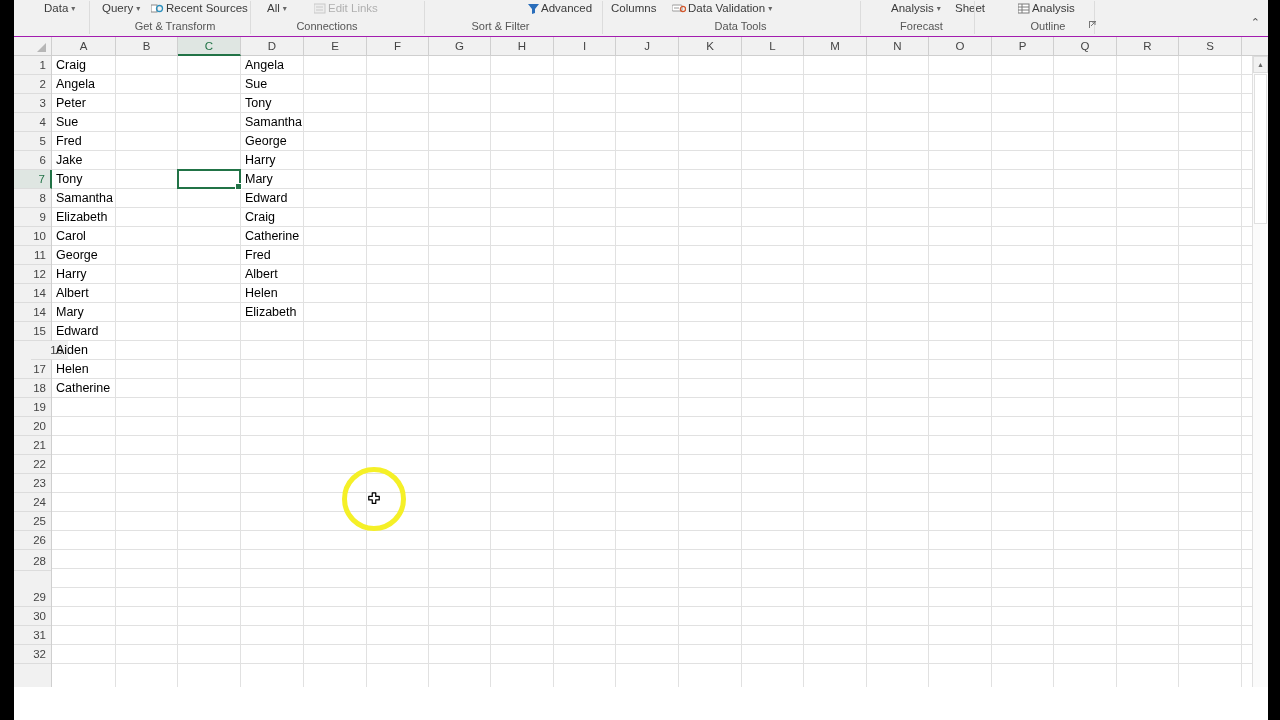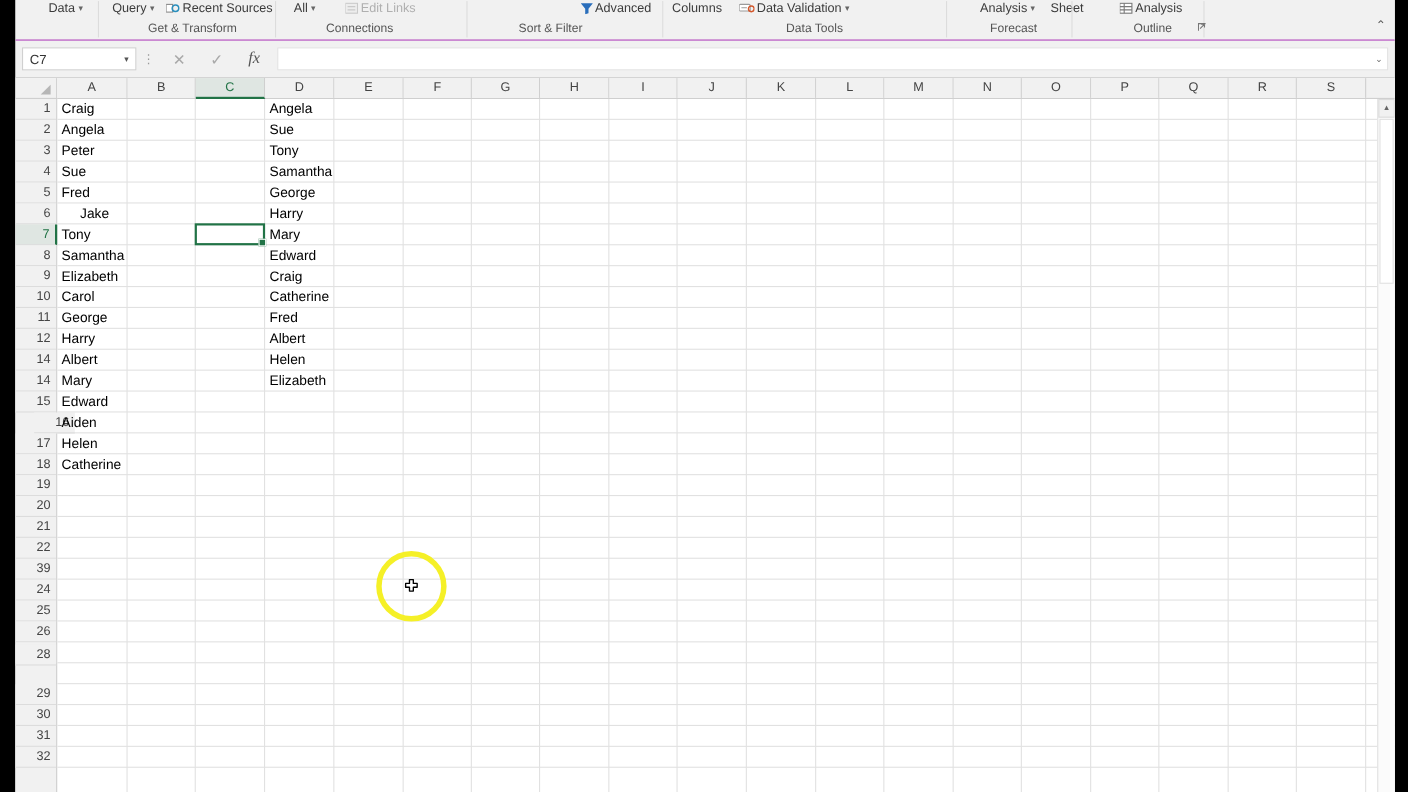--- a/index.html
+++ b/index.html
@@ -110,36 +110,20 @@
         <div class="grp-sep" style="left: 960px;"></div>
         <div class="grp-sep" style="left: 1080px;"></div>
         <div class="dlg-launch" style="left: 1075px;"><svg width="8" height="8" viewBox="0 0 8 8">
             <path d="M0 0h7v1H1v6H0z" fill="#777"></path>
             <path d="M2 5l4-4M6 1v3M6 1H3" stroke="#777" fill="none"></path>
           </svg></div>
       </div>
     <div class="ribbon-collapse">⌃</div>
   </div>
 
-  <div class="fbar">
-    <div class="namebox">
-      <span class="nb-val">C7</span>
-      <span class="nb-car">▾</span>
-    </div>
-    <div class="fb-dots">⋮</div>
-    <div class="fb-btns">
-      <div class="fb-btn">✕</div>
-      <div class="fb-btn">✓</div>
-      <div class="fb-btn fx">fx</div>
-    </div>
-    <div class="fb-input">
-      <span class="val"></span>
-      <span class="fb-chev">⌄</span>
-    </div>
-  </div>
 
   <div class="gridwrap">
     <div class="corner"></div>
     <div class="colhead" id="col-headers">
         <div class="ch" style="left: 0px; width: 64px;">A</div>
         <div class="ch" style="left: 64px; width: 62px;">B</div>
         <div class="ch sel" style="left: 126px; width: 63px;">C</div>
         <div class="ch" style="left: 189px; width: 63px;">D</div>
         <div class="ch" style="left: 252px; width: 63px;">E</div>
         <div class="ch" style="left: 315px; width: 62px;">F</div>
@@ -173,21 +157,21 @@
         <div class="rh" style="top: 228px;">14</div>
         <div class="rh" style="top: 247px;">14</div>
         <div class="rh" style="top: 266px;">15</div>
         <div class="rh" style="top: 285px; margin-left: 17px;">16</div>
         <div class="rh" style="top: 304px;">17</div>
         <div class="rh" style="top: 323px;">18</div>
         <div class="rh" style="top: 342px;">19</div>
         <div class="rh" style="top: 361px;">20</div>
         <div class="rh" style="top: 380px;">21</div>
         <div class="rh" style="top: 399px;">22</div>
-        <div class="rh" style="top: 418px;">39</div>
+        <div class="rh" style="top: 418px;">23</div>
         <div class="rh" style="top: 437px;">24</div>
         <div class="rh" style="top: 456px;">25</div>
         <div class="rh" style="top: 475px;">26</div>
         <div class="rh" style="top: 494px;">27</div>
         <div class="rh" style="top: 496px;">28</div>
         <div class="rh" style="top: 532px;">29</div>
         <div class="rh" style="top: 551px;">30</div>
         <div class="rh" style="top: 570px;">31</div>
         <div class="rh" style="top: 589px;">32</div>
       </div>
@@ -241,21 +225,21 @@
         <div class="gl-v" style="left: 939px;"></div>
         <div class="gl-v" style="left: 1001px;"></div>
         <div class="gl-v" style="left: 1064px;"></div>
         <div class="gl-v" style="left: 1126px;"></div>
         <div class="gl-v" style="left: 1189px;"></div>
         <div class="cell" style="left: 0px; top: 0px; width: 64px;">Craig</div>
         <div class="cell" style="left: 0px; top: 19px; width: 64px;">Angela</div>
         <div class="cell" style="left: 0px; top: 38px; width: 64px;">Peter</div>
         <div class="cell" style="left: 0px; top: 57px; width: 64px;">Sue</div>
         <div class="cell" style="left: 0px; top: 76px; width: 64px;">Fred</div>
-        <div class="cell" style="left: 0px; top: 95px; width: 64px; text-align: center;">Jake</div>
+        <div class="cell" style="left: 0px; top: 95px; width: 64px;">Jake</div>
         <div class="cell" style="left: 0px; top: 114px; width: 64px;">Tony</div>
         <div class="cell" style="left: 0px; top: 133px; width: 64px;">Samantha</div>
         <div class="cell" style="left: 0px; top: 152px; width: 64px;">Elizabeth</div>
         <div class="cell" style="left: 0px; top: 171px; width: 64px;">Carol</div>
         <div class="cell" style="left: 0px; top: 190px; width: 64px;">George</div>
         <div class="cell" style="left: 0px; top: 209px; width: 64px;">Harry</div>
         <div class="cell" style="left: 0px; top: 228px; width: 64px;">Albert</div>
         <div class="cell" style="left: 0px; top: 247px; width: 64px;">Mary</div>
         <div class="cell" style="left: 0px; top: 266px; width: 64px;">Edward</div>
         <div class="cell" style="left: 0px; top: 285px; width: 64px;">Aiden</div>

